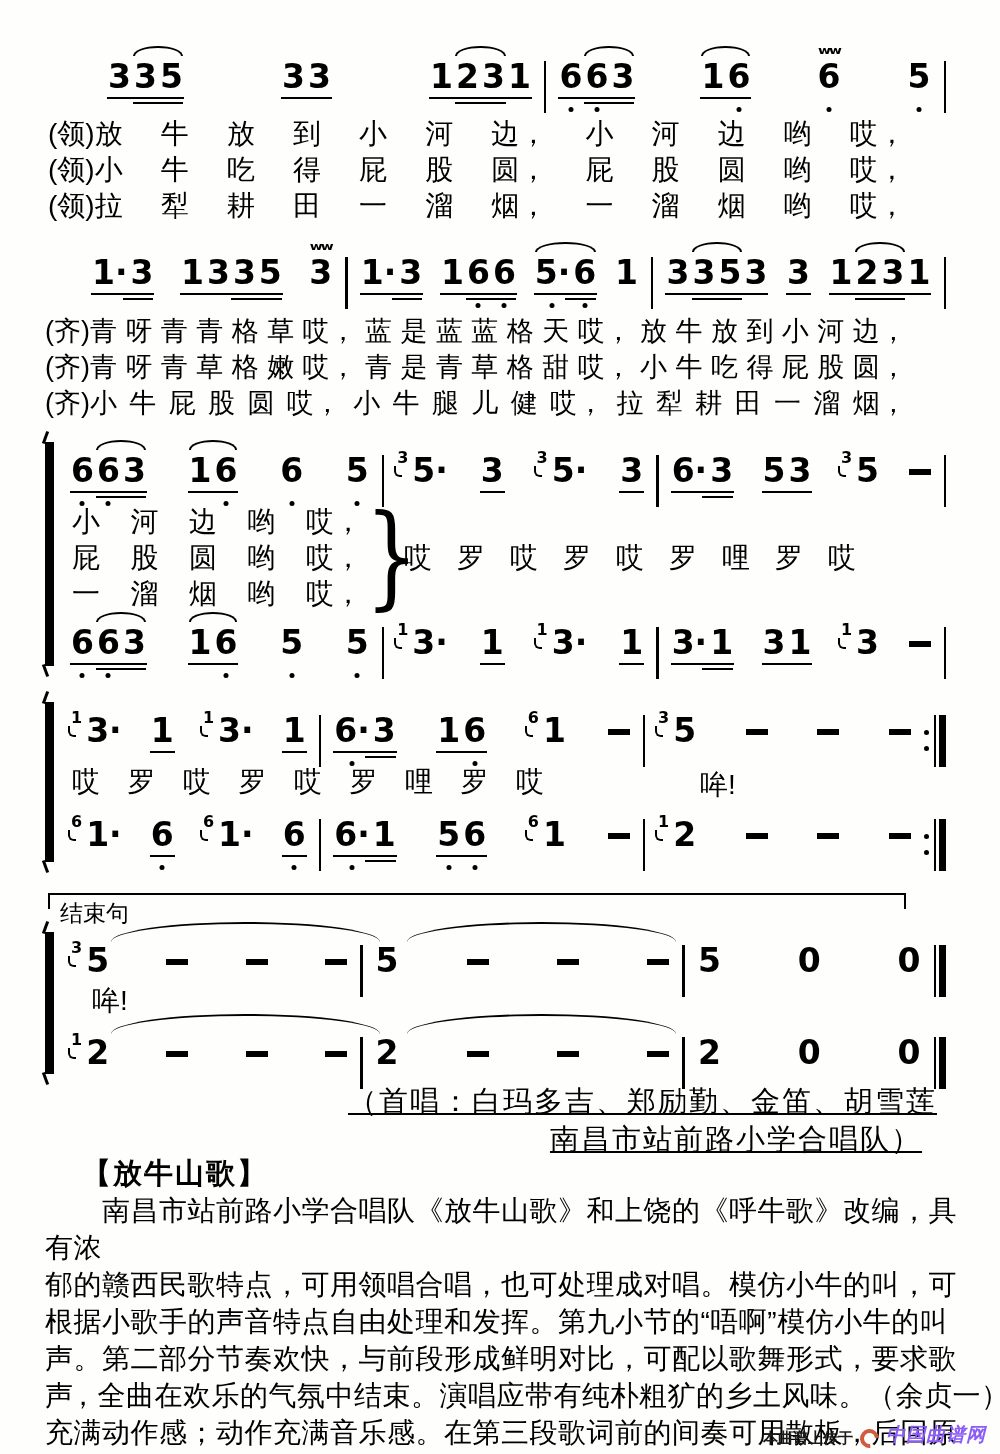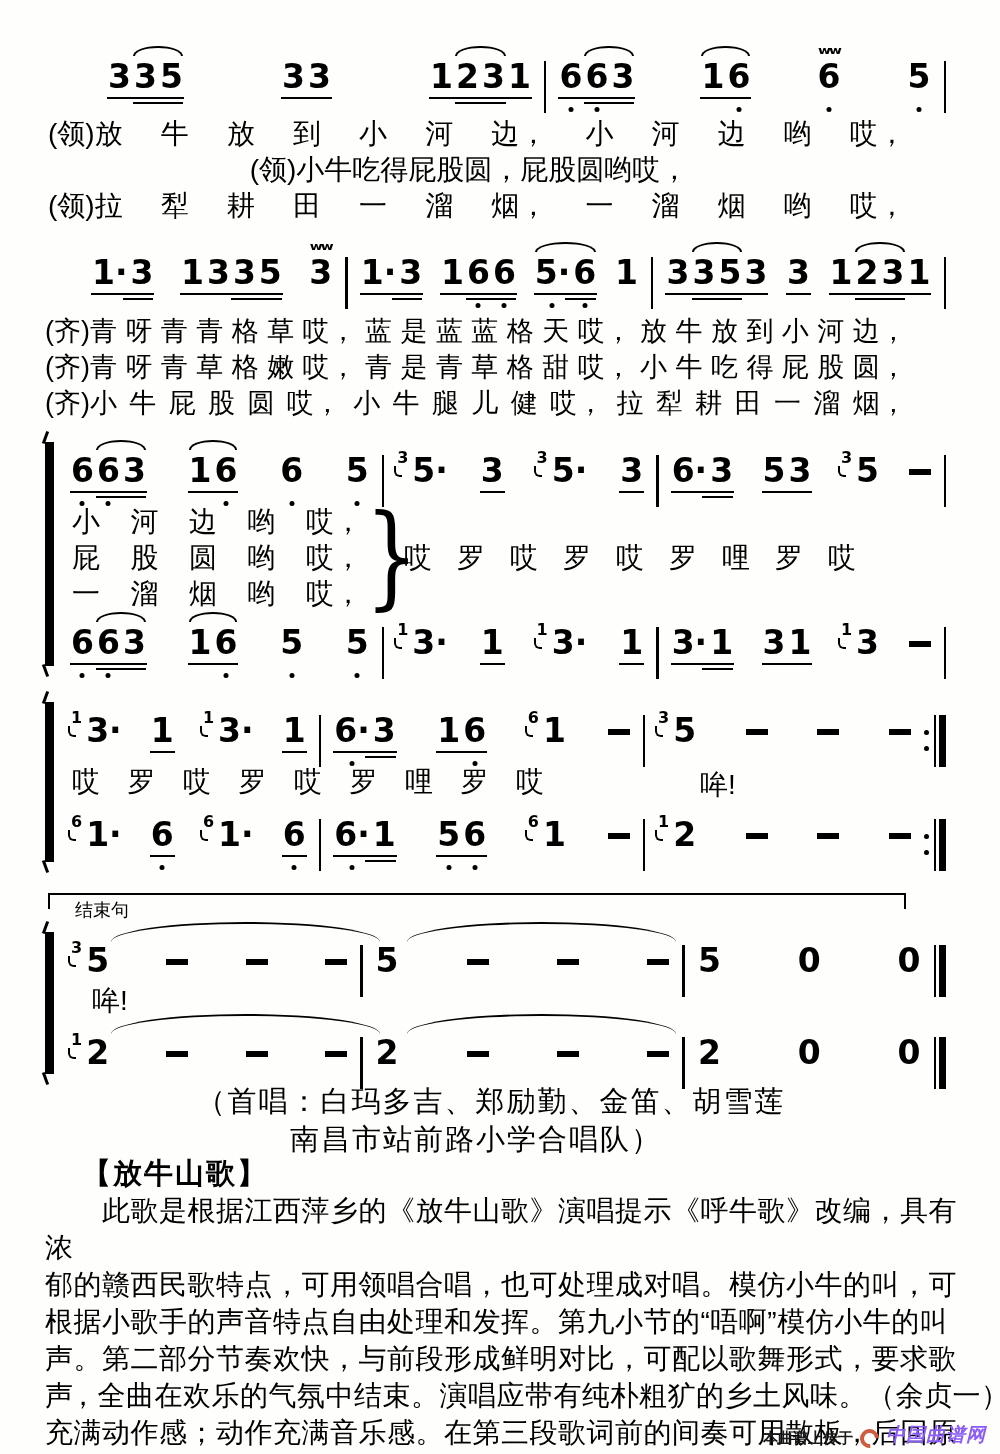--- a/index.html
+++ b/index.html
@@ -47,38 +47,38 @@
   
   .lyr{position:absolute;display:flex;justify-content:space-between;
        font-size:28px;line-height:1.15;white-space:nowrap;}
   .small .syl{font-size:27px;}
   .brace{position:absolute;font-size:112px;font-weight:300;line-height:1;
          transform:scaleX(.75);font-family:"DejaVu Serif",serif;}
   .moo{position:absolute;font-size:28px;}
   
   .volta{position:absolute;height:16px;border-top:2.5px solid #000;
          border-left:2.5px solid #000;border-right:2.5px solid #000;box-sizing:border-box;}
-  .volta span{position:absolute;left:10px;top:3px;font-size:18px;margin-left:15px;}
+  .volta span{position:absolute;left:10px;top:3px;font-size:23px;}
   
-  .credits{position:absolute;text-align:center;font-size:29px;letter-spacing:2px;white-space:nowrap;}
+  .credits{position:absolute;text-align:right;font-size:29px;letter-spacing:2px;white-space:nowrap;text-decoration:underline;}
   .tips-head{position:absolute;font-size:29px;font-weight:bold;letter-spacing:2px;}
   .tips-body{position:absolute;font-size:28px;line-height:37px;letter-spacing:.5px;}
   .tips-body .tline:first-child{text-indent:57px;}
   .tips-last{position:absolute;display:flex;justify-content:space-between;
              font-size:28px;letter-spacing:.5px;white-space:nowrap;}
   
   .wm{position:absolute;display:flex;align-items:flex-end;gap:7px;}
   .wm-pre{font-size:15px;font-weight:bold;color:#1a1a1a;}
   .wm-logo{display:inline-block;width:11px;height:11px;border:4px solid #cf5b41;
            border-right-color:transparent;border-radius:50%;transform:rotate(40deg);}
   .wm-site{font-size:19px;font-weight:bold;font-style:italic;color:#8a2018;letter-spacing:1px;}
   
   #m-sys1{top:34px;left:50px;width:896px;}
   #ly1a{top:118px;left:48px;width:858px;}
-  #ly1b{top:154px;left:40px;width:858px;justify-content:center;}
+  #ly1b{top:154px;left:48px;width:858px;}
   #ly1c{top:190px;left:48px;width:858px;}
   #m-sys2{top:230px;left:50px;width:896px;}
   #ly2a{top:316px;left:45px;width:862px;}
   #ly2b{top:352px;left:45px;width:862px;}
   #ly2c{top:388px;left:45px;width:862px;}
   #sysbar3{top:442px;left:45px;height:224px;}
   #m-sys3u{top:424px;left:58px;width:888px;}
   #ly3a{top:506px;left:72px;width:290px;}
   #ly3b{top:542px;left:72px;width:290px;}
   #ly3c{top:578px;left:72px;width:290px;}
@@ -972,21 +972,21 @@
       </div>
       <i class="tie" style="left: 6%; width: 30.3%;"></i>
       <i class="tie" style="left: 39.3%; width: 30.3%;"></i>
     </div>
 
   <div id="credits1" class="credits">（首唱：白玛多吉、郑励勤、金笛、胡雪莲</div>
   <div id="credits2" class="credits">南昌市站前路小学合唱队）</div>
 
   <div id="tipshead" class="tips-head">【放牛山歌】</div>
   <div id="tipsbody" class="tips-body">
-      <div class="tline">此歌是根据江西萍乡的《放牛山歌》演唱提示《呼牛歌》改编，具有浓</div>
+      <div class="tline">南昌市站前路小学合唱队《放牛山歌》和上饶的《呼牛歌》改编，具有浓</div>
       <div class="tline">郁的赣西民歌特点，可用领唱合唱，也可处理成对唱。模仿小牛的叫，可</div>
       <div class="tline">根据小歌手的声音特点自由处理和发挥。第九小节的“唔啊”模仿小牛的叫</div>
       <div class="tline">声。第二部分节奏欢快，与前段形成鲜明对比，可配以歌舞形式，要求歌声</div>
       <div class="tline">充满动作感；动作充满音乐感。在第三段歌词前的间奏可用散板，后回原速</div>
     </div>
   <div id="tipslast" class="tips-last">
     <span>，全曲在欢乐的气氛中结束。演唱应带有纯朴粗犷的乡土风味。</span>
     <span>（余贞一）</span>
   </div>
 

